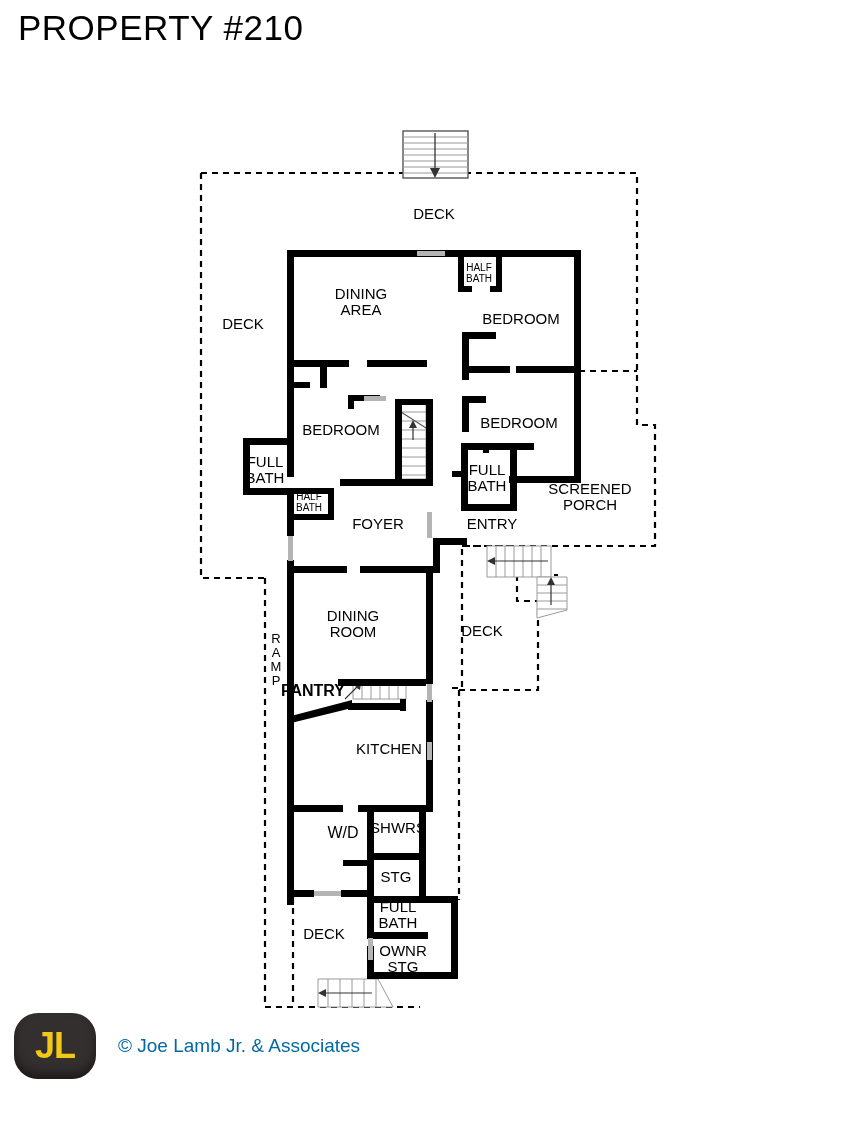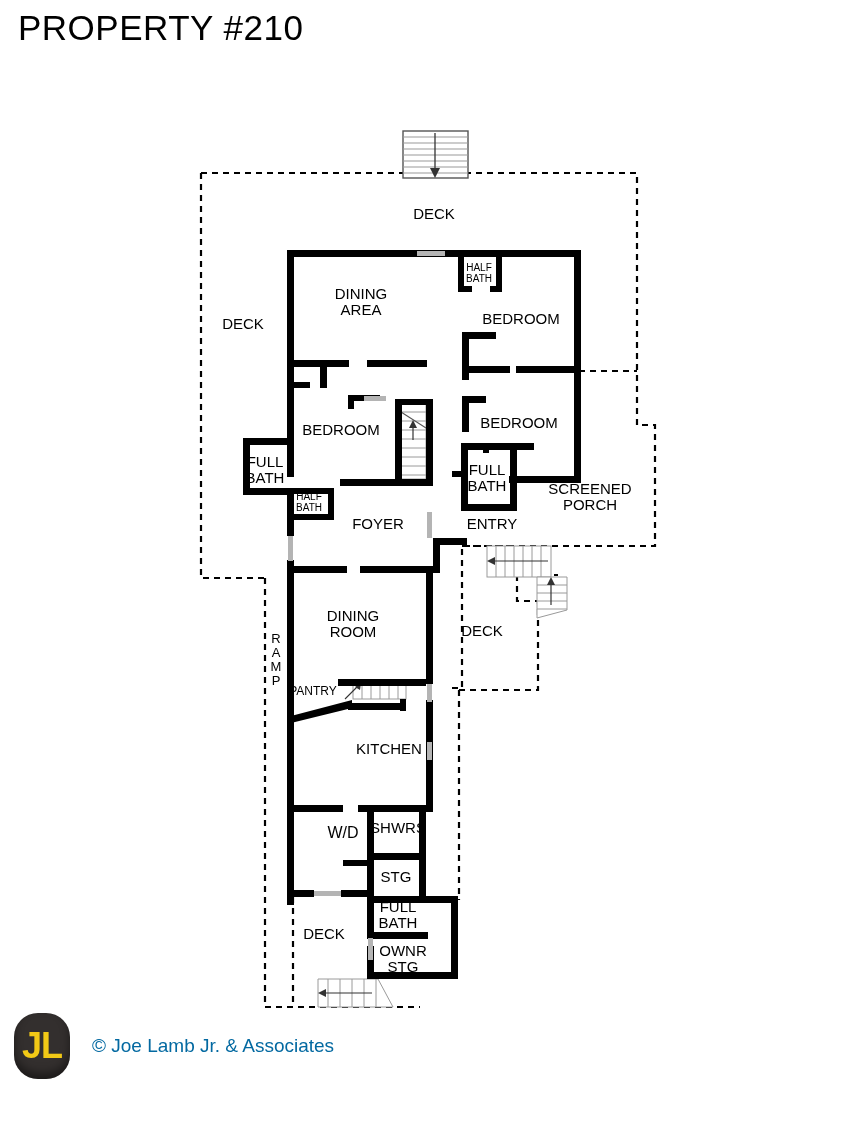--- a/index.html
+++ b/index.html
@@ -45,20 +45,21 @@
     align-items: center;
   }
   #logo-badge {
     width: 56px;
     height: 66px;
     border-radius: 24px;
     background: #332f2e;
     position: relative;
     flex: none;
     box-shadow: inset 0 -6px 10px rgba(0,0,0,0.45);
+    padding-left: 26px;
   }
   #logo-badge .jl {
     position: absolute;
     left: 0; right: 0; top: 50%;
     transform: translateY(-50%);
     text-align: center;
     font-family: "Liberation Sans", sans-serif;
     font-weight: bold;
     font-size: 36px;
     color: #f2c916;
@@ -320,21 +321,21 @@
     <div class="plan-label" style="left: 492px; top: 524px; font-size: 15px;">ENTRY</div>
     <div class="plan-label" style="left: 590px; top: 497px; font-size: 15px;">SCREENED
 PORCH</div>
     <div class="plan-label" style="left: 353px; top: 624px; font-size: 15px;">DINING
 ROOM</div>
     <div class="plan-label" style="left: 482px; top: 631px; font-size: 15px;">DECK</div>
     <div class="plan-label" style="left: 276px; top: 660px; font-size: 13px;">R
 A
 M
 P</div>
-    <div class="plan-label" style="left: 313px; top: 691px; font-size: 12px;">PANTRY</div>
+    <div class="plan-label" style="left: 313px; top: 691px; font-size: 16px; font-weight: bold;">PANTRY</div>
     <div class="plan-label" style="left: 350px; top: 749px; font-size: 15px; margin-left: 39px;">KITCHEN</div>
     <div class="plan-label" style="left: 343px; top: 833px; font-size: 16px;">W/D</div>
     <div class="plan-label" style="left: 398px; top: 828px; font-size: 15px; text-align: right;">SHWRS</div>
     <div class="plan-label" style="left: 396px; top: 877px; font-size: 15px;">STG</div>
     <div class="plan-label" style="left: 398px; top: 915px; font-size: 15px;">FULL
 BATH</div>
     <div class="plan-label" style="left: 324px; top: 934px; font-size: 15px;">DECK</div>
     <div class="plan-label" style="left: 403px; top: 959px; font-size: 15px;">OWNR
 STG</div>
   </div>

